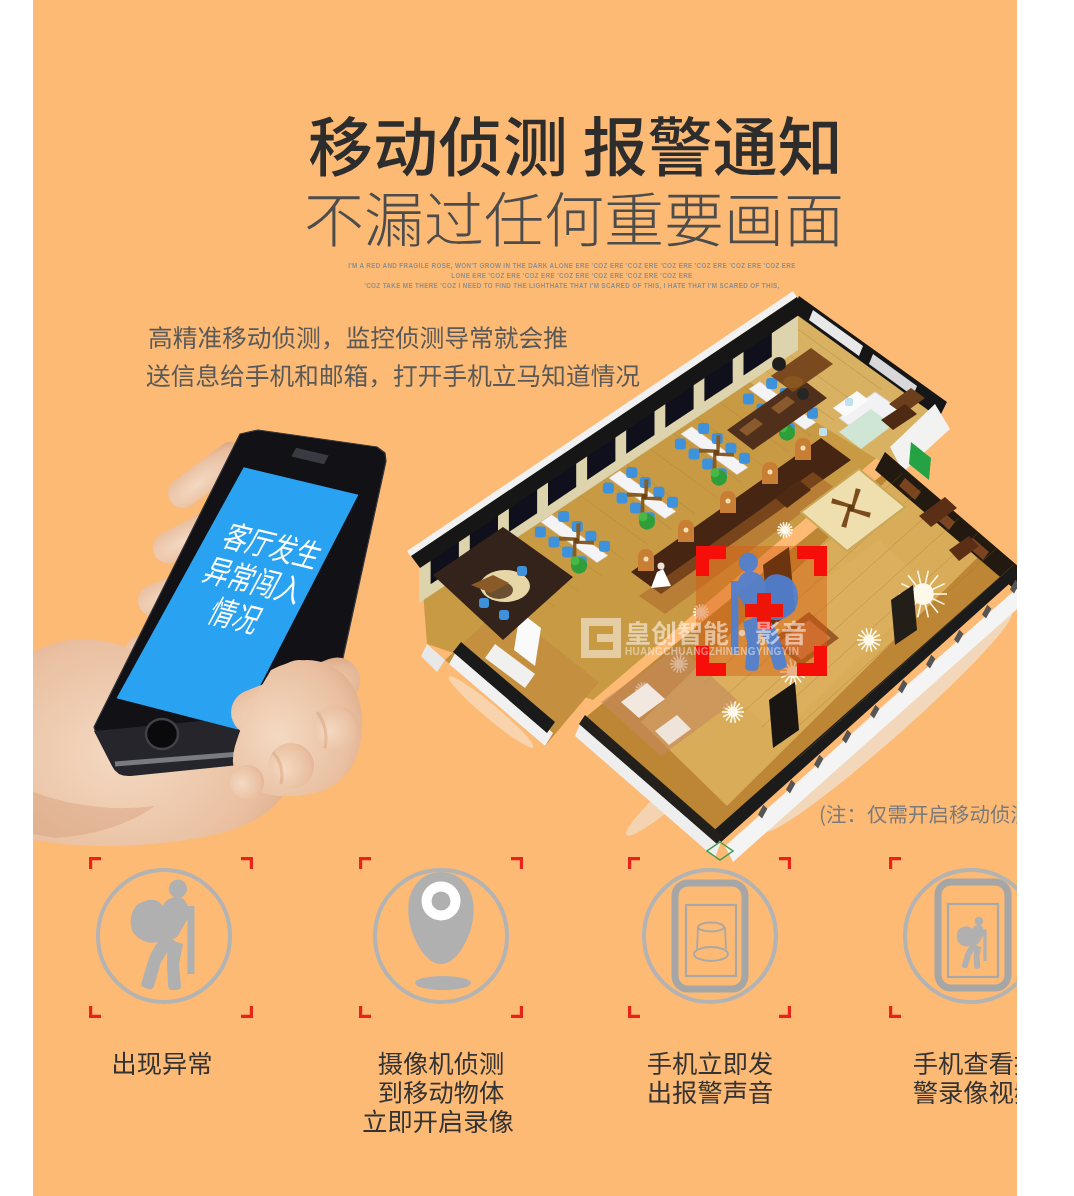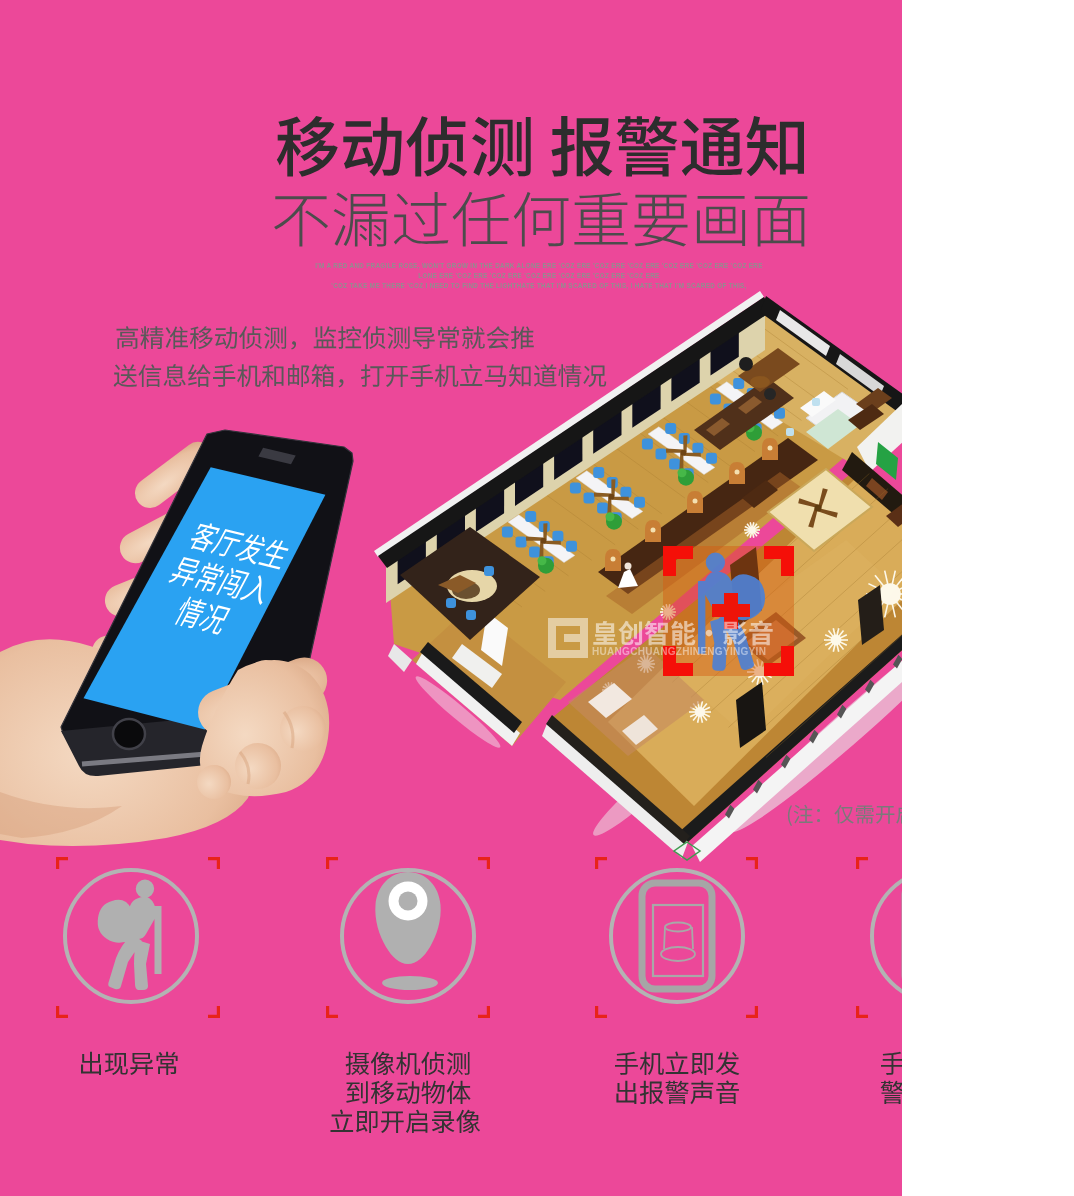--- a/index.html
+++ b/index.html
@@ -1,16 +1,16 @@
 <!DOCTYPE html>
 <html><head><meta charset="utf-8">
 <style>
 html,body{margin:0;padding:0;background:#ffffff;}
 *{font-family:"Liberation Sans",sans-serif;}
-#page{position:relative;width:902px;height:1196px;overflow:hidden;background:#ec4899;}
+#page{position:relative;width:984px;height:1196px;overflow:hidden;background:#fdba74;margin-left:33px;}
 </style></head>
 <body>
 
 <div id="page">
 <svg width="1074" height="1196" viewBox="0 0 1074 1196" xmlns="http://www.w3.org/2000/svg">
 
 <path d="M297 116.6C292.4 118.7 284.9 120.6 278.4 121.8C279.1 123.2 279.9 125.2 280.1 126.5C282.4 126.2 284.9 125.8 287.3 125.3V134.7H277.7V140.4H285.9C283.7 147.3 280.2 155.2 276.8 159.7C277.7 161.2 279.2 163.7 279.7 165.5C282.4 161.6 285.1 155.5 287.3 149.4V176.5H293V148.2C294.8 151 296.6 154.2 297.5 156.1L300.9 151.2C299.8 149.7 294.6 143.4 293 141.8V140.4H300.7V134.7H293V124C295.7 123.3 298.4 122.5 300.7 121.5ZM311.2 158.9C313.5 160.3 316 162.3 317.9 164C312.3 167.8 305.6 170.3 298.6 171.8C299.7 173 301.1 175.2 301.8 176.8C318 172.8 332 164.4 337.7 147.3L333.7 145.5L332.6 145.7H322.8C324 144.2 325.1 142.7 326 141.1L320 139.9C326.2 136 331.4 130.8 334.4 123.9L330.4 122L329.7 122.2H318.6C320 120.6 321.2 119 322.3 117.4L316.1 116.1C313 120.8 307.4 126.2 299.3 130C300.7 130.9 302.6 132.9 303.4 134.3C307.2 132.2 310.6 129.8 313.5 127.3H325.8C323.9 130 321.4 132.3 318.6 134.3C316.8 132.9 314.5 131.3 312.5 130.2L308 133.2C309.8 134.3 312.1 136 313.7 137.3C309.4 139.6 304.6 141.3 299.8 142.4C300.9 143.6 302.3 145.7 303 147.1C308.9 145.6 314.6 143.2 319.7 140.1C316.4 145.9 310 152.2 300.4 156.6C301.6 157.5 303.4 159.6 304.2 160.9C309.9 158 314.5 154.6 318.3 150.9H329.7C327.8 154.6 325.4 157.8 322.4 160.5C320.5 158.8 318 157.1 315.8 155.9ZM345.6 121.3V126.8H370.9V121.3ZM381.4 117.2C381.4 121.9 381.4 126.3 381.3 130.8H372.9V136.7H381.1C380.3 151.2 377.8 163.8 369.4 171.8C370.9 172.8 373 174.9 374 176.4C383.4 167.3 386.2 152.9 387.1 136.7H395.5C394.8 158.7 394 166.9 392.5 168.8C391.8 169.6 391.1 169.8 390 169.8C388.6 169.8 385.5 169.8 382.1 169.5C383.1 171.2 383.8 173.7 383.9 175.5C387.3 175.7 390.8 175.7 392.8 175.5C395 175.2 396.4 174.5 397.9 172.6C400.1 169.6 400.8 160.3 401.6 133.7C401.6 132.8 401.6 130.8 401.6 130.8H387.3C387.4 126.3 387.5 121.8 387.5 117.2ZM345.9 168.9C347.5 167.8 350.1 167 367.3 162.9L368.3 166.7L373.7 164.9C372.6 160.5 369.7 152.9 367.2 147.2L362.3 148.6C363.4 151.4 364.6 154.6 365.7 157.7L352.1 160.7C354.5 155.2 356.7 148.6 358.3 142.3H372V136.6H343.3V142.3H352C350.4 149.6 347.9 156.8 347 158.8C345.9 161.2 345 162.9 343.9 163.3C344.6 164.8 345.5 167.6 345.9 168.9ZM442.6 143.8V152.7C442.6 158.6 440.9 166.4 423.7 171.5C425 172.7 426.6 175 427.4 176.3C445.5 170 448.4 160.7 448.4 152.9V143.8ZM447.6 166.4C453.1 169.1 460.3 173.5 463.8 176.5L467.2 171.8C463.6 168.9 456.3 164.8 450.8 162.3ZM428.3 134.5V161.6H433.9V140H457V161.4H462.9V134.5H447V127.1H465.4V121.5H447V116.2H441V134.5ZM422 116.2C418.5 125.8 412.6 135.4 406.4 141.5C407.5 143 409.2 146.3 409.8 147.8C411.7 145.8 413.5 143.6 415.3 141.1V176.4H421.2V131.9C423.8 127.4 426 122.7 427.8 118ZM501.5 165.4C504.6 168.7 508.4 173.1 510 176L514 173.4C512.2 170.6 508.4 166.3 505.3 163.1ZM490.1 119.8V161.4H494.8V124.3H507.6V161.1H512.6V119.8ZM525.8 117V169.9C525.8 170.9 525.4 171.2 524.5 171.2C523.5 171.2 520.5 171.3 517.1 171.1C517.8 172.6 518.6 174.9 518.8 176.3C523.4 176.3 526.4 176.1 528.2 175.2C530.1 174.4 530.7 172.9 530.7 169.8V117ZM516.9 122.1V161.4H521.6V122.1ZM498.7 128.5V152.3C498.7 159.9 497.6 167.6 487 172.6C487.8 173.4 489.2 175.4 489.8 176.4C501.5 170.8 503.3 161 503.3 152.4V128.5ZM474.9 121.2C478.4 123.2 483.2 126.3 485.5 128.3L489.2 123.4C486.8 121.3 482 118.5 478.5 116.8ZM472.1 138.7C475.7 140.6 480.5 143.6 482.9 145.5L486.5 140.6C484 138.7 479.2 136 475.7 134.2ZM473.4 172.5 479 175.7C481.7 169.5 484.7 161.7 487 154.9L482 151.6C479.5 159 475.9 167.4 473.4 172.5ZM584.1 146.4C586.4 152.9 589.5 158.9 593.5 164C590.5 167.2 586.9 169.8 582.8 171.8V146.4ZM590 146.4H603.2C601.9 151 599.9 155.3 597.3 159.2C594.3 155.4 591.8 151 590 146.4ZM576.7 118.3V176.3H582.8V172.4C584.2 173.5 585.8 175.3 586.6 176.7C590.8 174.5 594.3 171.8 597.5 168.5C600.6 171.7 604.3 174.4 608.3 176.3C609.3 174.7 611.1 172.3 612.5 171.1C608.5 169.4 604.7 166.8 601.4 163.7C605.9 157.5 608.8 150.1 610.3 141.9L606.4 140.6L605.3 140.8H582.8V124.1H602.1C601.8 129 601.4 131.3 600.7 132.1C600.1 132.5 599.4 132.6 598 132.6C596.7 132.6 592.7 132.6 588.7 132.3C589.5 133.6 590.2 135.8 590.3 137.3C594.5 137.5 598.6 137.5 600.7 137.4C602.9 137.2 604.7 136.8 606 135.4C607.5 133.8 608.1 130 608.4 120.8C608.5 120 608.5 118.3 608.5 118.3ZM561.2 116.1V128.9H552.4V134.9H561.2V147.5L551.5 149.9L552.9 156.2L561.2 154V169.2C561.2 170.3 560.8 170.6 559.7 170.6C558.8 170.7 555.4 170.7 552 170.5C552.9 172.2 553.7 174.8 554 176.4C559.2 176.5 562.4 176.3 564.6 175.3C566.7 174.4 567.4 172.7 567.4 169.2V152.2L574.8 150L574.1 144.1L567.4 145.9V134.9H574.3V128.9H567.4V116.1ZM626.7 158.3V161.6H667.8V158.3ZM626.7 152.6V155.9H667.8V152.6ZM626.1 164V176.5H632V174.5H662.5V176.4H668.6V164ZM632 171.1V167.4H662.5V171.1ZM642.7 143.4C643.2 144.2 643.8 145.3 644.3 146.2H618.9V150.2H675.4V146.2H650.6C650 144.9 649.1 143.2 648.2 141.9ZM623.9 124.3C622.6 127.4 620.2 130.8 616.4 133.4C617.5 134.1 619.1 135.6 619.9 136.7L622 134.8V143.1H626.3V141.4H635.6C635.8 142.3 635.9 143.1 636 143.8C637.9 143.9 639.8 143.8 640.8 143.7C642.2 143.6 643.2 143.2 644.1 142.2C645.2 140.9 645.8 137.7 646.2 130.2C647.4 131 649.3 132.5 650.1 133.3C651.4 132.1 652.6 130.8 653.8 129.4C655.1 131.6 656.6 133.6 658.4 135.4C655.6 137.3 652.3 138.6 648.4 139.6C649.4 140.6 651 142.8 651.5 143.9C655.5 142.6 659.1 140.9 662.2 138.8C665.6 141.3 669.6 143.2 674.1 144.5C674.8 143.1 676.3 141 677.5 139.9C673.3 139 669.4 137.5 666.2 135.4C668.7 132.8 670.7 129.6 671.9 125.7H676.4V121.5H658.8C659.4 120.1 660 118.7 660.5 117.2L655.6 116C653.8 121.5 650.4 126.7 646.2 130.1L646.3 128.5C646.3 127.8 646.3 126.5 646.3 126.5H628L628.6 125L627 124.8H630.4V122.6H636.8V124.8H642V122.6H648.9V118.9H642V116.3H636.8V118.9H630.4V116.3H625.2V118.9H618V122.6H625.2V124.5ZM666.5 125.7C665.5 128.3 664.1 130.5 662.2 132.4C660.1 130.4 658.2 128.2 656.9 125.7ZM641.1 130C640.6 136.1 640.2 138.6 639.6 139.3C639.3 139.7 638.9 139.9 638.3 139.9L637.1 139.8V131.9H624.6L626 130ZM626.3 134.9H632.8V138.3H626.3ZM683.3 122.2C687.2 125.6 692.2 130.4 694.5 133.4L699 129.2C696.5 126.3 691.3 121.7 687.5 118.6ZM696.8 140.7H682.1V146.4H690.9V163.7C688.1 164.9 684.9 167.6 681.8 170.8L685.5 175.9C688.7 171.8 691.8 167.9 694 167.9C695.4 167.9 697.6 170.1 700.2 171.6C704.8 174.3 710.1 175 718.2 175C725.2 175 736.4 174.7 741.1 174.4C741.2 172.8 742.1 170 742.7 168.5C736 169.2 725.7 169.8 718.4 169.8C711.1 169.8 705.5 169.4 701.2 166.8C699.3 165.5 698 164.5 696.8 163.8ZM703.4 118.3V123.2H729C726.8 124.8 724.1 126.5 721.6 127.8C718.5 126.5 715.2 125.2 712.5 124.2L708.5 127.6C712.1 128.9 716.2 130.7 719.8 132.5H703.2V166.1H708.9V155.8H718.4V165.9H723.9V155.8H733.6V160.3C733.6 161.1 733.4 161.4 732.6 161.4C731.9 161.4 729.4 161.4 726.7 161.4C727.4 162.7 728 164.8 728.3 166.3C732.5 166.3 735.3 166.3 737.1 165.4C739 164.6 739.6 163.2 739.6 160.5V132.5H730.9L731 132.4C729.8 131.7 728.4 131 726.8 130.2C731.4 127.6 736 124.3 739.4 121L735.7 118L734.5 118.3ZM733.6 137V141.8H723.9V137ZM708.9 146.2H718.4V151.2H708.9ZM708.9 141.8V137H718.4V141.8ZM733.6 146.2V151.2H723.9V146.2ZM779.9 121.7V174.6H785.8V169.6H797.7V173.8H804V121.7ZM785.8 163.8V127.5H797.7V163.8ZM754 116.1C752.6 123.8 750 131.5 746.3 136.4C747.7 137.2 750.2 138.9 751.3 139.9C753.1 137.3 754.8 134 756.2 130.4H760.2V140.1V142.1H747.3V148H759.8C758.8 156.2 755.7 165.1 746.5 171.7C747.7 172.6 750 175 750.9 176.3C757.8 171.3 761.7 164.7 763.9 158C767.3 162.1 771.7 167.6 773.9 170.9L778.1 165.6C776.2 163.4 768.7 154.9 765.4 151.8L766 148H778V142.1H766.4V140.3V130.4H776.1V124.7H758.1C758.9 122.2 759.5 119.8 760 117.3Z" fill="#2d2d2d"></path>
 
 <path d="M305 212.2C312.4 216.9 321.5 223.8 325.8 228.3L328.1 226C323.6 221.5 314.4 214.9 307 210.4ZM275.3 196.3V199.2H303.5C297.3 210.1 286.4 220.7 274.1 227.1C274.7 227.7 275.5 228.7 276 229.5C285 224.7 293 217.9 299.4 210.4V246.4H302.4V206.5C304.2 204.1 305.8 201.7 307.2 199.2H326.6V196.3ZM336.3 194.6C339.6 196.6 343.8 199.5 346 201.4L347.7 199C345.6 197.3 341.4 194.5 338.1 192.6ZM333.6 210.9C337.1 212.7 341.7 215.5 344 217.1L345.6 214.7C343.3 213.1 338.8 210.6 335.3 208.9ZM359.5 226.3C361.6 227.8 364.2 229.9 365.6 231.4L367.1 229.6C365.7 228.4 363 226.3 360.9 224.8ZM359.4 234.9C361.5 236.6 364.1 238.9 365.5 240.4L367 238.8C365.7 237.3 363 235.1 360.9 233.6ZM373.7 226.1C375.8 227.7 378.5 229.9 379.9 231.4L381.3 229.7C379.9 228.4 377.2 226.2 375 224.7ZM373.4 234.7C375.5 236.4 378.2 238.7 379.7 240.2L381.1 238.5C379.7 237.1 377 234.9 374.9 233.3ZM334.6 244 337.2 245.7C339.9 240.3 343.2 232.6 345.5 226.4L343.2 224.8C340.7 231.4 337.1 239.4 334.6 244ZM350.7 194.1V211.6C350.7 221.4 350.1 234.7 343.7 244.5C344.4 244.8 345.5 245.6 346 246.1C352.1 236.8 353.3 223.8 353.4 213.9H369V219.3H354.9V246.4H357.5V221.8H369V246H371.7V221.8H383.6V243.4C383.6 244 383.3 244.2 382.7 244.3C381.9 244.3 379.5 244.3 376.5 244.2C377 244.9 377.3 245.8 377.4 246.5C381.2 246.5 383.4 246.5 384.6 246C385.8 245.7 386.2 244.9 386.2 243.3V219.3H371.7V213.9H387.5V211.3H353.4V206.4H385.2V194.1ZM353.4 196.6H382.4V203.8H353.4ZM396.5 194.9C399.9 198 403.8 202.3 405.6 205L408 203.4C406.1 200.7 402.2 196.5 398.7 193.5ZM414.5 213.1C417.6 216.8 421.4 222.1 423 225.2L425.4 223.8C423.6 220.6 420 215.6 416.8 211.9ZM406.1 214.6H394.2V217.3H403.3V234.4C400.5 235.2 397.4 238.2 393.8 242.1L395.8 244.5C399.4 240.1 402.5 236.8 404.7 236.8C406 236.8 407.9 238.9 410.3 240.5C414.3 243.3 419.2 243.9 426.6 243.9C432.1 243.9 443.3 243.6 447.5 243.3C447.6 242.4 448.1 241 448.4 240.3C442.7 240.7 434.1 241.2 426.6 241.2C419.8 241.2 415.1 240.7 411.2 238.2C408.8 236.6 407.4 235.2 406.1 234.5ZM434.6 192V203.1H410.9V205.8H434.6V232C434.6 233.1 434.2 233.4 433.1 233.5C431.9 233.5 427.8 233.5 423.1 233.4C423.5 234.3 424.1 235.6 424.2 236.5C429.9 236.5 433.3 236.4 435 235.9C436.8 235.4 437.6 234.4 437.6 232V205.8H446.4V203.1H437.6V192ZM471 241.2V244H507.3V241.2H490.3V220.8H508.5V218H490.3V200C496.1 198.9 501.4 197.6 505.4 196.2L503.2 193.8C495.9 196.5 482.3 198.9 470.9 200.5C471.2 201.1 471.6 202.2 471.8 202.9C476.8 202.3 482.2 201.4 487.4 200.5V218H468.7V220.8H487.4V241.2ZM469.7 191.8C465.8 201.6 459.3 211 452.6 217.1C453.2 217.8 454.1 219.2 454.5 219.8C457.4 217 460.2 213.7 462.8 210.1V246.5H465.7V205.8C468.3 201.7 470.6 197.2 472.4 192.7ZM531 198.2V201H560.7V241.6C560.7 242.8 560.4 243.2 559.1 243.3C557.7 243.4 553.1 243.4 547.8 243.3C548.3 244.2 548.8 245.5 548.9 246.3C555 246.3 558.9 246.3 560.9 245.8C562.8 245.3 563.6 244.3 563.6 241.6V201H568.5V198.2ZM536.1 213.3H548.7V228H536.1ZM533.4 210.6V235H536.1V230.7H551.5V210.6ZM527.6 192.1C524.4 201.4 519.3 210.6 513.7 216.6C514.2 217.2 515.2 218.6 515.5 219.3C517.7 216.8 519.9 213.9 521.9 210.7V246.4H524.7V205.7C527 201.6 528.9 197.2 530.4 192.9ZM580.7 209.6V228H599.3V233H578.9V235.5H599.3V241.9H574.4V244.5H627.7V241.9H602.3V235.5H623.9V233H602.3V228H621.7V209.6H602.3V205.1H627.4V202.5H602.3V197.1C609.5 196.5 616.4 195.7 621.4 194.7L619.5 192.4C610.5 194.2 593.1 195.4 579.2 195.7C579.5 196.4 579.8 197.5 579.9 198.2C586 198 592.8 197.7 599.3 197.3V202.5H574.7V205.1H599.3V209.6ZM583.6 219.8H599.3V225.5H583.6ZM602.3 219.8H618.8V225.5H602.3ZM583.6 211.9H599.3V217.6H583.6ZM602.3 211.9H618.8V217.6H602.3ZM672.7 227.4C670.4 231.6 667.1 234.9 662.4 237.4C657.6 236.2 652.6 235.2 647.6 234.3C649.2 232.3 651 229.9 652.8 227.4ZM638.6 203.6V218.4H655.1C654 220.4 652.7 222.6 651.3 224.8H634.5V227.4H649.5C647.2 230.6 644.8 233.7 642.6 236C648.1 237 653.4 238 658.5 239.2C652.3 241.6 644.4 243 634.5 243.7C635.1 244.3 635.6 245.5 635.8 246.3C647.1 245.4 656 243.4 662.8 240.2C671.1 242.2 678.3 244.5 683.5 246.6L686.1 244.3C680.9 242.2 674 240.2 666.3 238.3C670.6 235.5 673.8 231.9 675.9 227.4H687.5V224.8H654.6C655.8 222.8 657 220.8 658 219L655.6 218.4H683.7V203.6H669.2V197.5H686.6V194.8H635.4V197.5H652.2V203.6ZM655 197.5H666.5V203.6H655ZM641.4 206.2H652.2V215.8H641.4ZM655 206.2H666.5V215.8H655ZM669.2 206.2H680.9V215.8H669.2ZM697.6 196V198.8H744.6V196ZM706.3 206.7V233.4H735.4V206.7ZM708.9 221.2H719.4V230.8H708.9ZM722.1 221.2H732.7V230.8H722.1ZM708.9 209.2H719.4V218.7H708.9ZM722.1 209.2H732.7V218.7H722.1ZM696.9 210.6V243.3H742.2V246.1H745.1V210.1H742.2V240.6H699.9V210.6ZM773.3 221.3H788.1V229.4H773.3ZM773.3 218.8V210.6H788.1V218.8ZM773.3 231.9H788.1V240.4H773.3ZM754.8 196.2V199H778.7C778.2 201.9 777.3 205.3 776.4 207.9H757.7V246.5H760.5V243.3H801.4V246.5H804.3V207.9H779.4C780.3 205.2 781.2 202 782.1 199H807.4V196.2ZM760.5 240.4V210.6H770.6V240.4ZM801.4 240.4H790.9V210.6H801.4Z" fill="#4c4c4c"></path>
 

